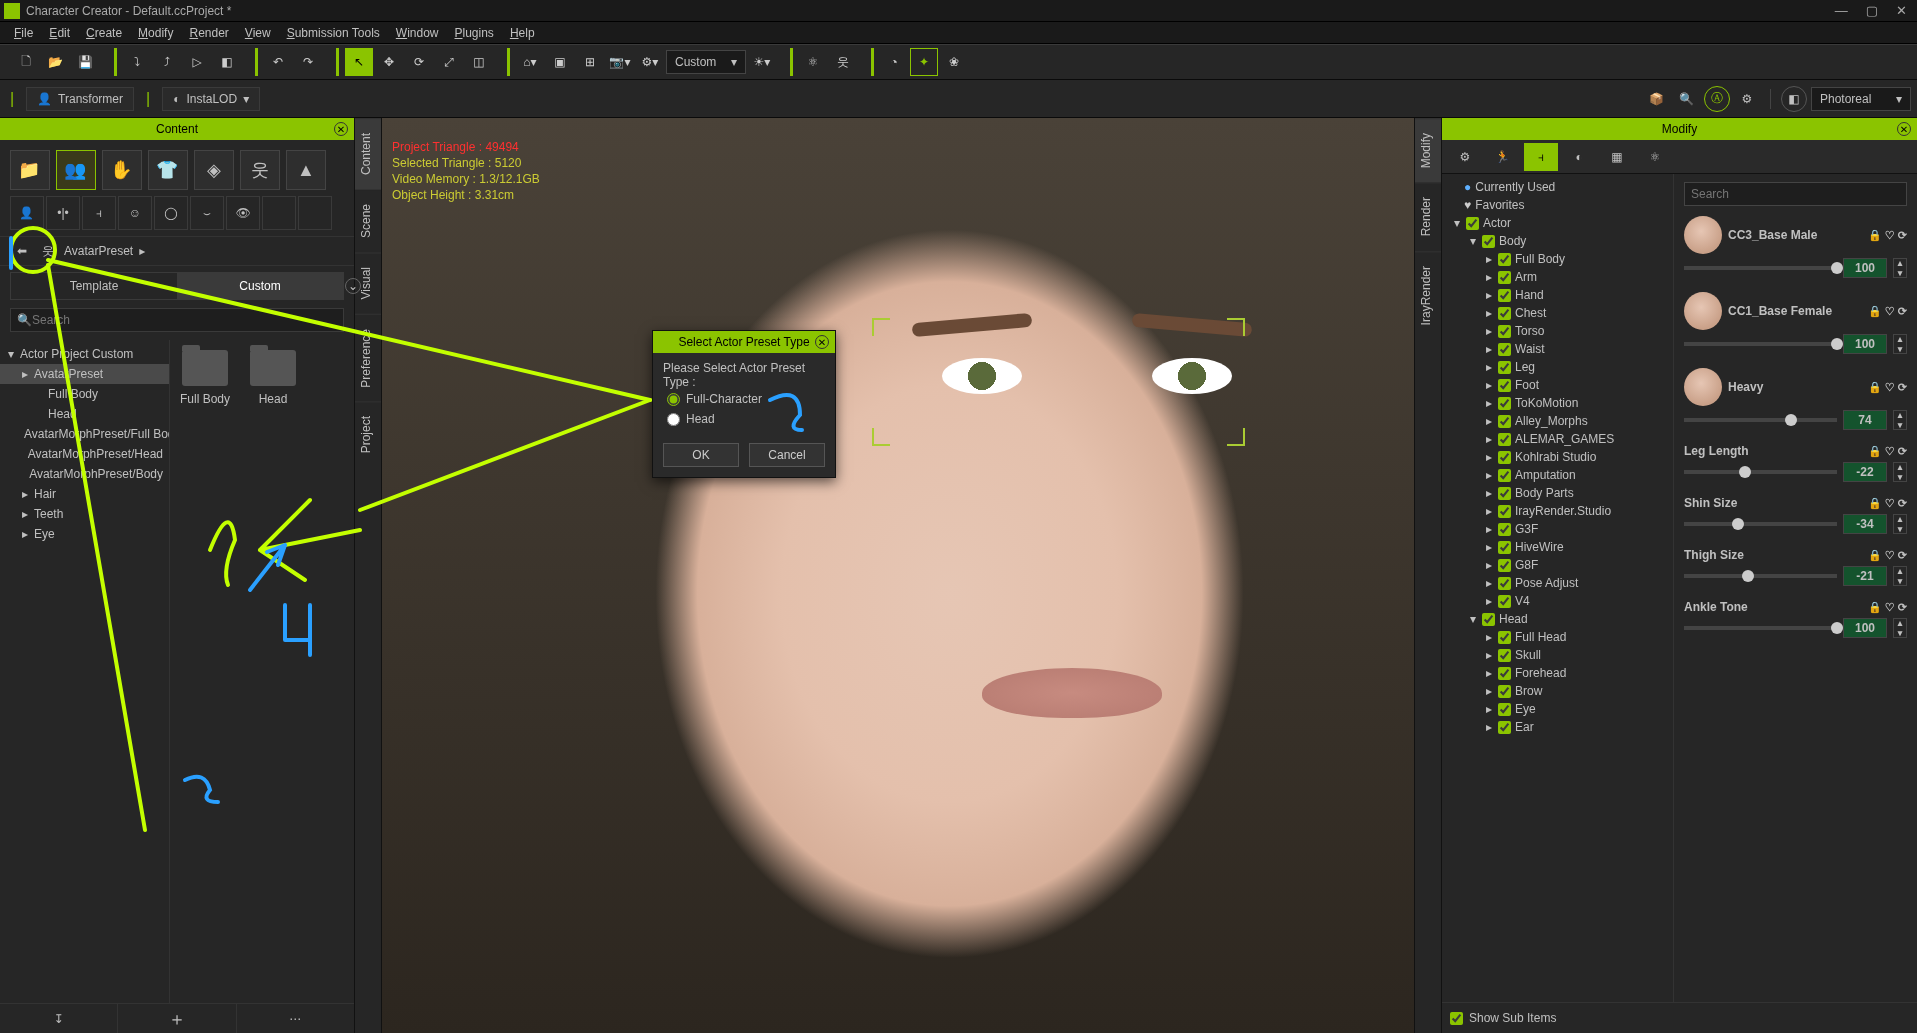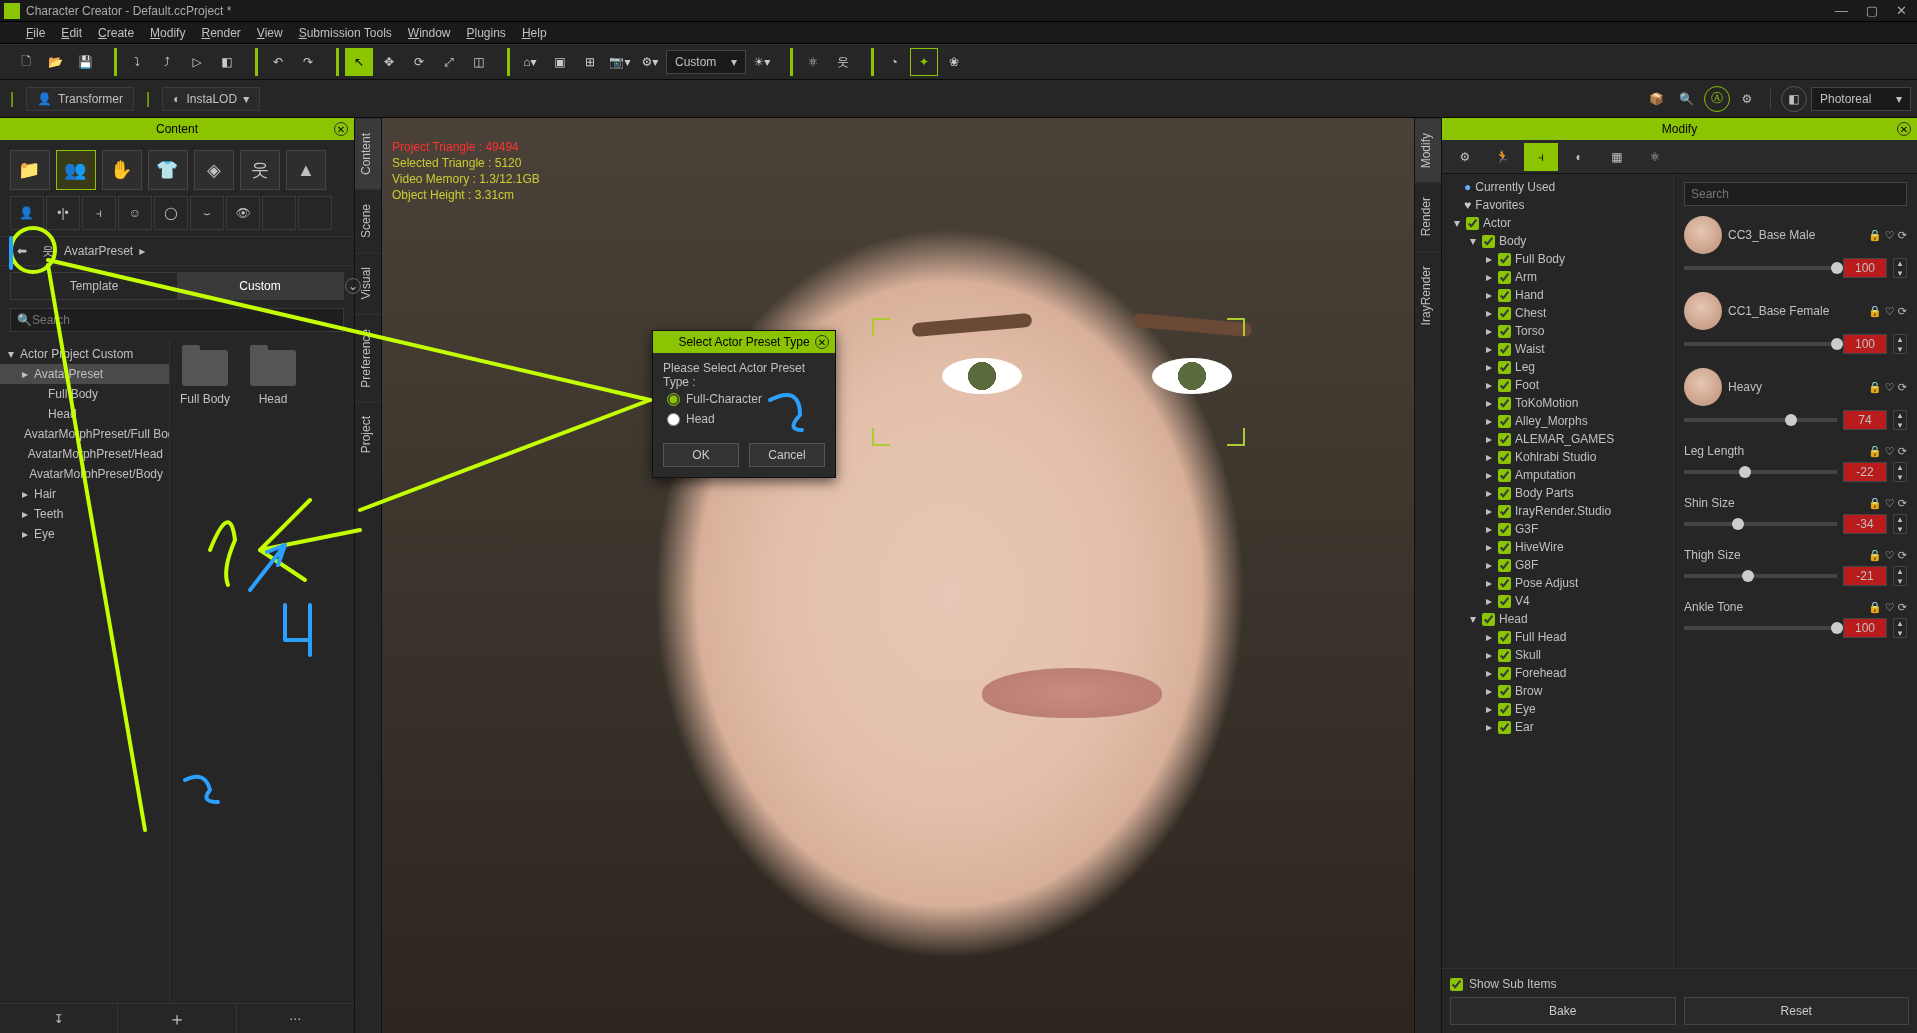--- a/index.html
+++ b/index.html
@@ -5,21 +5,21 @@
 * { margin:0; padding:0; box-sizing:border-box; font-family:"Segoe UI",Arial,sans-serif; font-size:12px; user-select:none; }
 body { background:#1a1a1a; color:#c0c0c0; width:1917px; height:1033px; overflow:hidden; position:relative; }
 
 
 .titlebar { height:22px; background:#1a1a1a; color:#aaa; display:flex; align-items:center; padding:0 4px; border-bottom:1px solid #000; }
 .titlebar .logo { width:16px;height:16px;background:#8bc400;margin-right:6px;display:inline-block; }
 .titlebar .winctrl { margin-left:auto; display:flex; gap:18px; padding-right:6px; }
 .titlebar .winctrl span { cursor:pointer; font-size:13px; }
 
 
-.menubar { height:22px; background:#1a1a1a; display:flex; align-items:center; padding-left:20px; gap:4px; border-bottom:1px solid #000;}
+.menubar { height:22px; background:#1a1a1a; display:flex; align-items:center; padding-left:8px; gap:4px; border-bottom:1px solid #000;}
 .menubar span { padding:0 6px; cursor:pointer; }
 .menubar span u { text-decoration:underline; }
 
 
 .toolbar { height:36px; background:#262626; display:flex; align-items:center; padding:0 6px; gap:4px; border-top:1px solid #3a3a3a; border-bottom:1px solid #0a0a0a;}
 .tool-group { display:flex; align-items:center; gap:2px; padding:0 6px; border-left:3px solid #8bc400; margin-left:4px;}
 .tool-group:first-child{border-left:none;margin-left:0;}
 .tbtn { width:28px;height:28px;display:flex;align-items:center;justify-content:center;border:1px solid transparent; cursor:pointer; color:#ccc;}
 .tbtn.active { background:#8bc400;color:#000; }
 .tbtn.outline { border:1px solid #8bc400; color:#8bc400;}
@@ -114,29 +114,29 @@
 .morph-tree { width:232px;border-right:1px solid #333;overflow-y:auto;padding:4px;}
 .mtree-item { display:flex;align-items:center;gap:4px;padding:2px 0 2px 4px;cursor:pointer;white-space:nowrap;}
 .mtree-item .ar{width:10px;display:inline-block;text-align:center;}
 .mtree-item input[type=checkbox]{accent-color:#8bc400;width:13px;height:13px;}
 .indent1{padding-left:18px;} .indent2{padding-left:34px;}
 
 .morph-sliders { flex:1;overflow-y:auto;padding:8px 10px;}
 .m-search { border:1px solid #444;background:#1e1e1e;padding:4px 6px;margin-bottom:10px;}
 .m-search input{width:100%;background:transparent;border:none;color:#aaa;outline:none;}
 
-.slider-item { margin-bottom:14px;}
+.slider-item { margin-bottom:14px;font-weight:bold;}
 .slider-head { display:flex;align-items:center;gap:6px;margin-bottom:4px;}
 .slider-head .thumb-img{width:38px;height:38px;border-radius:50%;background:radial-gradient(circle at 45% 40%,#e6c6b4,#c9a088 70%);flex-shrink:0;}
 .slider-head .title{flex:1;}
 .slider-head .icons{display:flex;gap:4px;font-size:11px;}
 .slider-row { display:flex;align-items:center;gap:6px;}
 .slider-track { flex:1;height:4px;background:#444;position:relative;}
 .slider-knob { position:absolute;top:-4px;width:12px;height:12px;background:#ccc;border-radius:50%;transform:translateX(-50%);}
-.slider-val { width:44px;height:20px;background:#b91c1c;border:1px solid #444;display:flex;align-items:center;justify-content:center;}
+.slider-val { width:44px;height:20px;background:#14532d;border:1px solid #444;display:flex;align-items:center;justify-content:center;}
 .slider-step { width:14px;height:20px;border:1px solid #444;display:flex;align-items:center;justify-content:center;font-size:9px;cursor:pointer;}
 
 .morph-footer { padding:8px;border-top:1px solid #333;}
 .morph-footer .btns{display:flex;gap:8px;margin-top:6px;}
 .morph-footer button{flex:1;background:#2a2a2a;border:1px solid #444;color:#ccc;padding:6px 0;cursor:pointer;}
 
 
 .dialog { position:absolute;top:330px;left:652px;width:184px;background:#2a2a2a;border:1px solid #111;box-shadow:0 4px 12px rgba(0,0,0,.6);}
 .dialog .dlg-title{background:#8bc400;color:#000;padding:4px 8px;display:flex;justify-content:center;align-items:center;position:relative;font-weight:500;}
 .dialog .dlg-title .x{position:absolute;right:6px;width:14px;height:14px;border:1px solid #333;border-radius:50%;display:flex;align-items:center;justify-content:center;cursor:pointer;font-size:10px;}
@@ -651,24 +651,20 @@
               </div>
             </div>
           </div>
       </div>
     </div>
     <div class="morph-footer">
       <label style="display:flex;align-items:center;gap:6px;">
         <input type="checkbox" checked="" style="accent-color: rgb(139, 196, 0);">
         <span>Show Sub Items</span>
       </label>
-      <div class="btns">
-        <button>Bake</button>
-        <button>Reset</button>
-      </div>
     </div>
   </div>
 </div>
 
 <div class="dialog">
   <div class="dlg-title">
     <span>Select Actor Preset Type</span>
     <span class="x">✕</span>
   </div>
   <div class="dlg-body">

